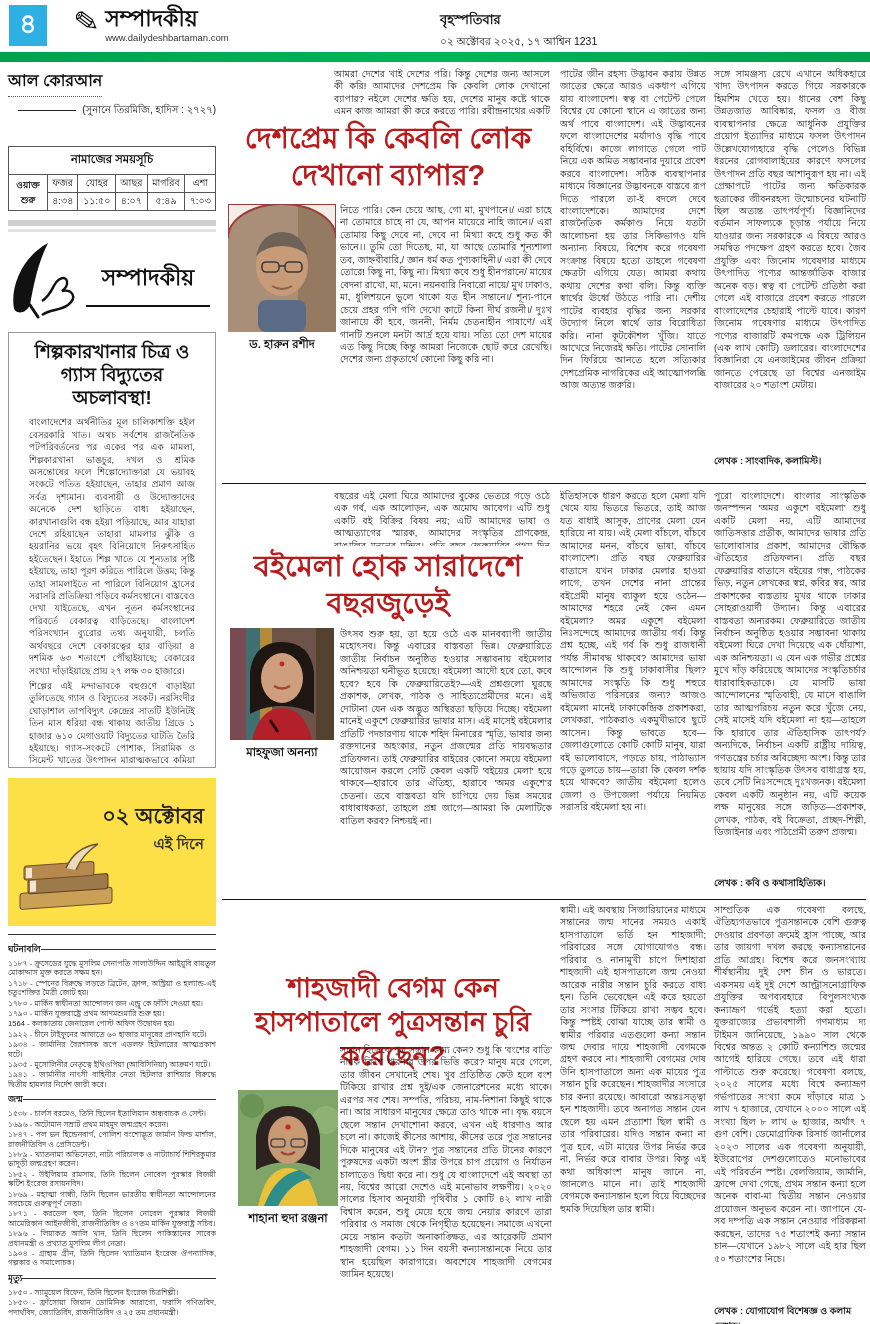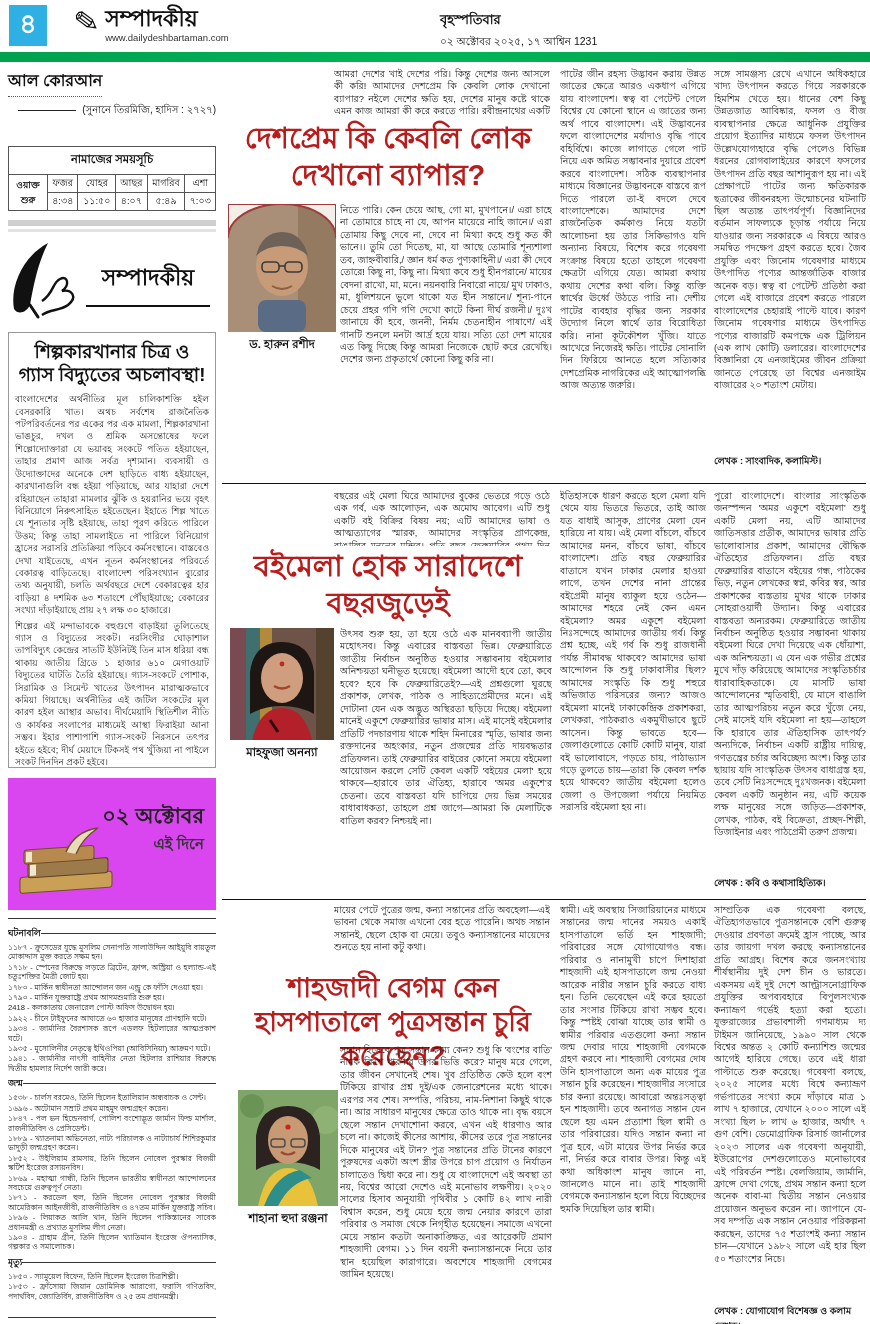--- a/index.html
+++ b/index.html
@@ -44,25 +44,25 @@
   .ptable .h{font-weight:normal}
 
   .graybar1{width:100%;height:6px;background:#cfcfcf;margin-top:9px}
   .graybar2{width:100%;height:3px;background:#e2e2e2;margin-top:3px}
 
   .edbrand{display:flex;align-items:center;margin-top:8px;height:86px}
   .edbrand .pen{flex:0 0 78px}
   .edbrand-title{flex:1;text-align:center;font-size:22px;font-weight:bold;
                  border-bottom:2px solid #111;padding-bottom:8px;margin-right:6px}
 
-  .edbox{border:1px solid #999;margin-top:6px;padding:7px 6px;height:420px;overflow:hidden}
+  .edbox{border:1px solid #999;margin-top:6px;padding:7px 20px;height:420px;overflow:hidden}
   .ed-headline{font-size:18.5px;font-weight:bold;text-align:center;line-height:1.25;margin-bottom:7px}
   .edbox .ltext{font-size:9px}
 
-  .thisday{margin-top:10px;height:132px;background:#d946ef;position:relative;overflow:hidden}
+  .thisday{margin-top:10px;height:148px;background:#fde047;position:relative;overflow:hidden}
   .td-date{position:absolute;right:12px;top:22px;font-size:21px;font-weight:bold;color:#222}
   .td-label{position:absolute;right:12px;top:54px;font-size:15px;font-weight:bold;color:#333}
   .td-art{position:absolute;left:6px;bottom:2px}
 
   .history{margin-top:8px;border-top:1px solid #333;border-bottom:1px solid #333;
            padding-top:4px;height:394px;overflow:hidden}
   .hist-label{display:flex;align-items:center;gap:0;font-weight:bold;font-size:9px;margin:3px 0 2px}
   .hist-label .line{flex:1;height:1px;background:#333}
   .hist-item{font-size:7.6px;line-height:1.24;text-align:justify;color:#1c1c1c;margin-bottom:1px}
 
@@ -211,21 +211,21 @@
       <div class="hist-label">
         <b>ঘটনাবলি</b>
           <span class="line"></span>
       </div>
       <div>
 
       <p class="hist-item">১১৮৭ - ক্রুসেডের যুদ্ধে মুসলিম সেনাপতি সালাউদ্দিন আইয়ুবি বায়তুল মোকাদ্দাস মুক্ত করতে সক্ষম হন।</p>
           <p class="hist-item">১৭১৮ - স্পেনের বিরুদ্ধে লড়তে ব্রিটেন, ফ্রান্স, অস্ট্রিয়া ও হল্যান্ড-এই চতুঃশক্তির মৈত্রী জোট হয়।</p>
           <p class="hist-item">১৭৮০ - মার্কিন স্বাধীনতা আন্দোলন জন এন্ড্রু কে ফাঁসি দেওয়া হয়।</p>
           <p class="hist-item">১৭৯০ - মার্কিন যুক্তরাষ্ট্রে প্রথম আদমশুমারি শুরু হয়।</p>
-          <p class="hist-item">2418 - কলকাতায় জেনারেল পোস্ট অফিস উদ্বোধন হয়।</p>
+          <p class="hist-item">1564 - কলকাতায় জেনারেল পোস্ট অফিস উদ্বোধন হয়।</p>
           <p class="hist-item">১৯২২ - চীনে টাইফুনের আঘাতে ৬০ হাজার মানুষের প্রাণহানি ঘটে।</p>
           <p class="hist-item">১৯৩৪ - জার্মানির বৈরশাসক রূপে এডলফ হিটলারের আত্মপ্রকাশ ঘটে।</p>
           <p class="hist-item">১৯৩৫ - মুসোলিনীর নেতৃত্বে ইথিওপিয়া (আবিসিনিয়া) আক্রমণ ঘটে।</p>
           <p class="hist-item">১৯৪১ - জার্মানীর নাৎসী বাহিনীর নেতা হিটলার রাশিয়ার বিরুদ্ধে দ্বিতীয় হামলার নির্দেশ জারী করে।</p>
         </div>
       <div class="hist-label">
         <b>জন্ম</b>
           <span class="line"></span>
       </div>
       <div>
@@ -301,21 +301,20 @@
       <div class="caption a2-cap">মাহফুজা অনন্যা</div>
       <p class="abs body a2-beside">উৎসব শুরু হয়, তা হয়ে ওঠে এক মানবব্যাপী জাতীয় মহোৎসব। কিন্তু এবারের বাস্তবতা ভিন্ন। ফেব্রুয়ারিতে জাতীয় নির্বাচন অনুষ্ঠিত হওয়ার সম্ভাবনায় বইমেলার অনিশ্চয়তা ঘনীভূত হয়েছে। বইমেলা আদৌ হবে তো, কবে হবে? হবে কি ফেব্রুয়ারিতেই?—এই প্রশ্নগুলো ঘুরছে প্রকাশক, লেখক, পাঠক ও সাহিত্যপ্রেমীদের মনে। এই দোটানা যেন এক অদ্ভুত অস্থিরতা ছড়িয়ে দিচ্ছে। বইমেলা মানেই একুশে ফেব্রুয়ারির ভাষার মাস। এই মাসেই বইমেলার প্রতিটি পদচারণায় থাকে শহিদ মিনারের স্মৃতি, ভাষার জন্য রক্তদানের অহংকার, নতুন প্রজন্মের প্রতি দায়বদ্ধতার প্রতিফলন। তাই ফেব্রুয়ারির বাইরের কোনো সময়ে বইমেলা আয়োজন করলে সেটি কেবল একটি 'বইয়ের মেলা' হয়ে থাকবে—হারাবে তার ঐতিহ্য, হারাবে 'অমর একুশে'র চেতনা। তবে বাস্তবতা যদি চাপিয়ে দেয় ভিন্ন সময়ের বাধাবাধকতা, তাহলে প্রশ্ন জাগে—আমরা কি মেলাটিকে বাতিল করব? নিশ্চয়ই না।</p>
       <p class="abs body a2-colA">ইতিহাসকে ধারণ করতে হলে মেলা যদি থেমে যায় ভিতরে ভিতরে, তাই আজ যত বাধাই আসুক, প্রাণের মেলা যেন হারিয়ে না যায়। এই মেলা বাঁচলে, বাঁচবে আমাদের মনন, বাঁচবে ভাষা, বাঁচবে বাংলাদেশ। প্রতি বছর ফেব্রুয়ারির বাতাসে যখন ঢাকার মেলার হাওয়া লাগে, তখন দেশের নানা প্রান্তের বইপ্রেমী মানুষ ব্যাকুল হয়ে ওঠেন—আমাদের শহরে নেই কেন এমন বইমেলা? অমর একুশে বইমেলা নিঃসন্দেহে আমাদের জাতীয় গর্ব। কিন্তু প্রশ্ন হচ্ছে, এই গর্ব কি শুধু রাজধানী পর্যন্ত সীমাবদ্ধ থাকবে? আমাদের ভাষা আন্দোলন কি শুধু ঢাকাবাসীর ছিল? আমাদের সংস্কৃতি কি শুধু শহুরে অভিজাত পরিসরের জন্য? আজও বইমেলা মানেই ঢাকাকেন্দ্রিক প্রকাশকরা, লেখকরা, পাঠকরাও একমুখীভাবে ছুটে আসেন। কিন্তু ভাবতে হবে—জেলাগুলোতে কোটি কোটি মানুষ, যারা বই ভালোবাসে, পড়তে চায়, পাঠাভ্যাস গড়ে তুলতে চায়—তারা কি কেবল দর্শক হয়ে থাকবে? জাতীয় বইমেলা হলেও জেলা ও উপজেলা পর্যায়ে নিয়মিত সরাসরি বইমেলা হয় না।</p>
       <p class="abs body a2-colB">পুরো বাংলাদেশে। বাংলার সাংস্কৃতিক জনস্পন্দন 'অমর একুশে বইমেলা' শুধু একটি মেলা নয়, এটি আমাদের জাতিসত্তার প্রতীক, আমাদের ভাষার প্রতি ভালোবাসার প্রকাশ, আমাদের বৌদ্ধিক ঐতিহ্যের প্রতিফলন। প্রতি বছর ফেব্রুয়ারির বাতাসে বইয়ের গন্ধ, পাঠকের ভিড়, নতুন লেখকের স্বপ্ন, কবির স্বর, আর প্রকাশকের ব্যস্ততায় মুখর থাকে ঢাকার সোহরাওয়ার্দী উদ্যান। কিন্তু এবারের বাস্তবতা অন্যরকম। ফেব্রুয়ারিতে জাতীয় নির্বাচন অনুষ্ঠিত হওয়ার সম্ভাবনা থাকায় বইমেলা ঘিরে দেখা দিয়েছে এক ধোঁয়াশা, এক অনিশ্চয়তা। এ যেন এক গভীর প্রশ্নের মুখে দাঁড় করিয়েছে আমাদের সংস্কৃতিচর্চার ধারাবাহিকতাকে। যে মাসটি ভাষা আন্দোলনের স্মৃতিবাহী, যে মাসে বাঙালি তার আত্মপরিচয় নতুন করে খুঁজে নেয়, সেই মাসেই যদি বইমেলা না হয়—তাহলে কি হারাবে তার ঐতিহাসিক তাৎপর্য? অন্যদিকে, নির্বাচন একটি রাষ্ট্রীয় দায়িত্ব, গণতন্ত্রের চর্চার অবিচ্ছেদ্য অংশ। কিন্তু তার ছায়ায় যদি সাংস্কৃতিক উৎসব বাধাগ্রস্ত হয়, তবে সেটি নিঃসন্দেহে দুঃখজনক। বইমেলা কেবল একটি অনুষ্ঠান নয়, এটি কয়েক লক্ষ মানুষের সঙ্গে জড়িত—প্রকাশক, লেখক, পাঠক, বই বিক্রেতা, প্রচ্ছদ-শিল্পী, ডিজাইনার এবং পাঠপ্রেমী তরুণ প্রজন্ম।</p>
       <div class="credit a2-credit">লেখক : কবি ও কথাসাহিত্যিক।</div>
     </section>
 
     <div class="rule r2"></div>
 
     <section class="article a3">
-      <p class="abs body a3-strip">মায়ের পেটে পুত্রের জন্ম, কন্যা সন্তানের প্রতি অবহেলা—এই ভাবনা থেকে সমাজ এখনো বের হতে পারেনি। অথচ সন্তান সন্তানই, ছেলে হোক বা মেয়ে। তবুও কন্যাসন্তানের মায়েদের শুনতে হয় নানা কটু কথা।</p>
       <h1 class="headline h3-size a3-head" style="margin:5px">শাহজাদী বেগম কেন হাসপাতালে পুত্রসন্তান চুরি করেছেন?</h1>
       <div class="photo a3-photo">
         <svg width="100" height="116" viewBox="0 0 100 116">
           <rect width="100" height="116" fill="#7fa568"></rect>
           <circle cx="14" cy="16" r="12" fill="#6a9455"></circle>
           <circle cx="88" cy="30" r="14" fill="#8db274"></circle>
           <path d="M18,46 Q22,16 50,16 Q78,16 82,46 L82,80 Q68,72 50,72 Q32,72 18,80 Z" fill="#2c2320"></path>
           <ellipse cx="50" cy="50" rx="20" ry="24" fill="#c89a74"></ellipse>
           <circle cx="50" cy="37" r="2.6" fill="#cc2222"></circle>
           <rect x="33" y="49" width="14" height="8" rx="3" fill="none" stroke="#4a4a4a" stroke-width="1.4"></rect>

